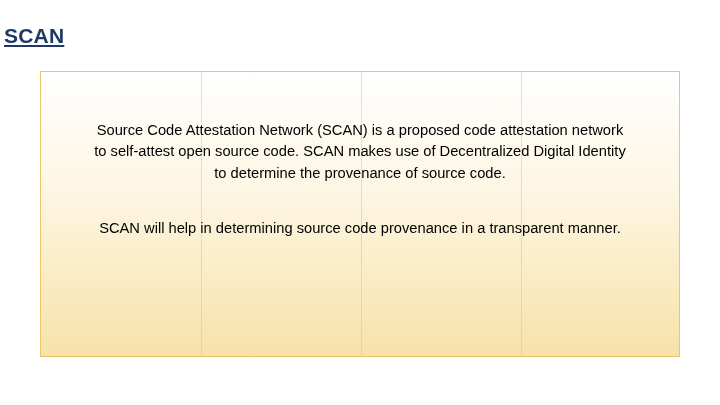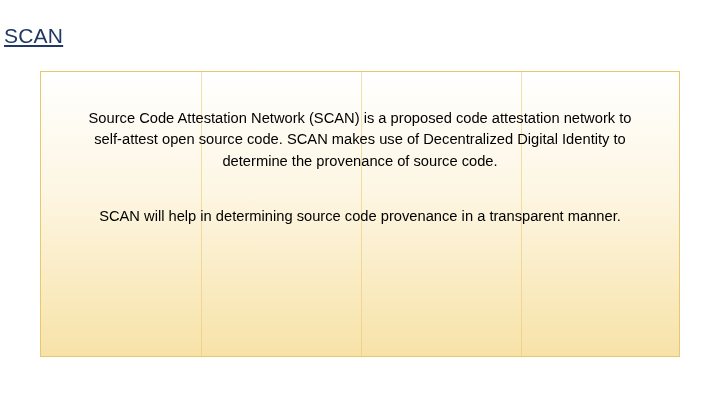--- a/index.html
+++ b/index.html
@@ -18,21 +18,21 @@
     position: relative;
     width: 720px;
     height: 405px;
     background: #ffffff;
   }
   #title {
     position: absolute;
     left: 4px;
     top: 24px;
     font-size: 21px;
-    font-weight: normal;
+    font-weight: bold;
     color: #1f3864;
     text-decoration: underline;
     letter-spacing: 0.2px;
   }
   #content-box {
     position: absolute;
     left: 40px;
     top: 71px;
     width: 640px;
     height: 286px;
@@ -56,21 +56,21 @@
     top: 0;
     width: 100%;
     padding: 32px 26px 0 26px;
     box-sizing: border-box;
   }
   .para {
     color: #000000;
     font-size: 14.7px;
     line-height: 1.45;
     text-align: center;
-    margin: 4px;
+    margin: 16px;
   }
   .para.p1 { padding: 0 6px; }
   .para.p2 {
     font-style: italic;
     margin-top: 36px;
     padding: 0 4px;
   }
   .para.p3 {
     margin-top: 34px;
     padding: 0 2px;

